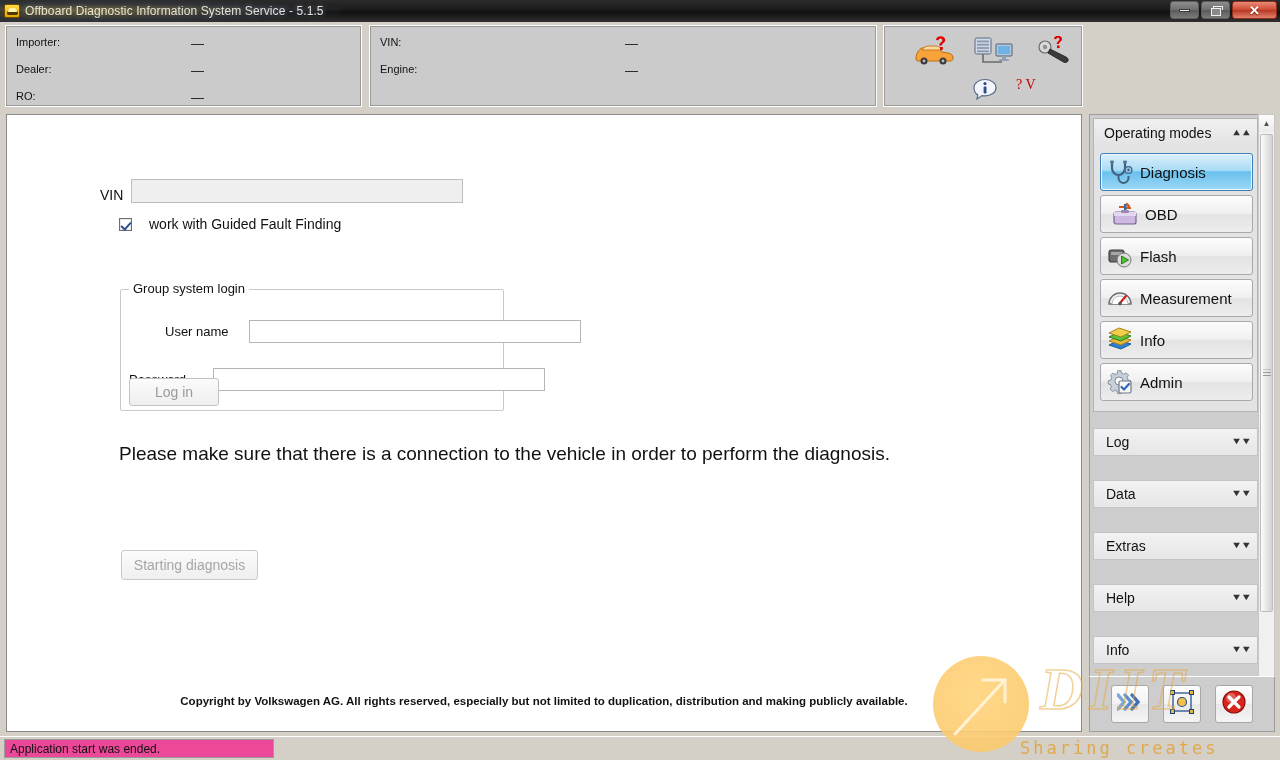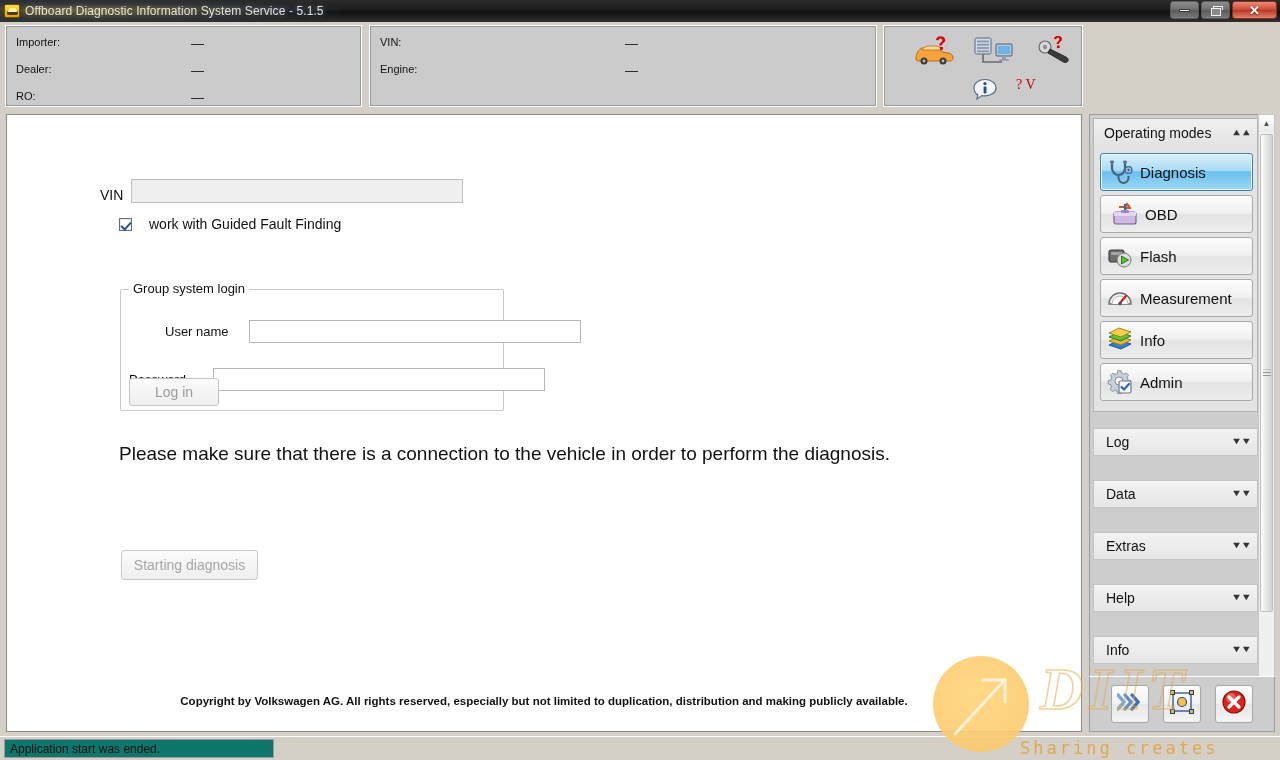--- a/index.html
+++ b/index.html
@@ -231,21 +231,21 @@
     display:flex; align-items:center; justify-content:center;
   }
 
   
   #statusbar {
     position:absolute; left: 0; top: 736px; width: 1280px; height: 24px;
     background: #d4d0c8; border-top: 1px solid #fff;
   }
   #status-box {
     position:absolute; left: 4px; top: 2px; width: 270px; height: 19px;
-    border: 1px solid #9b9b9b; background: #0f766e;
+    border: 1px solid #9b9b9b; background: #ec4899;
     display:flex; align-items:center; padding-left: 5px; font-size: 12px; color:#111;
   }
 
   
   #watermark { position:absolute; left:0; top:0; width:1280px; height:760px; pointer-events:none; }
   #wm-circle {
     position:absolute; left: 933px; top: 656px; width: 96px; height: 96px;
     border-radius: 50%;
     background: radial-gradient(circle at 45% 40%, rgba(255,214,130,.95), rgba(250,196,96,.85));
   }

